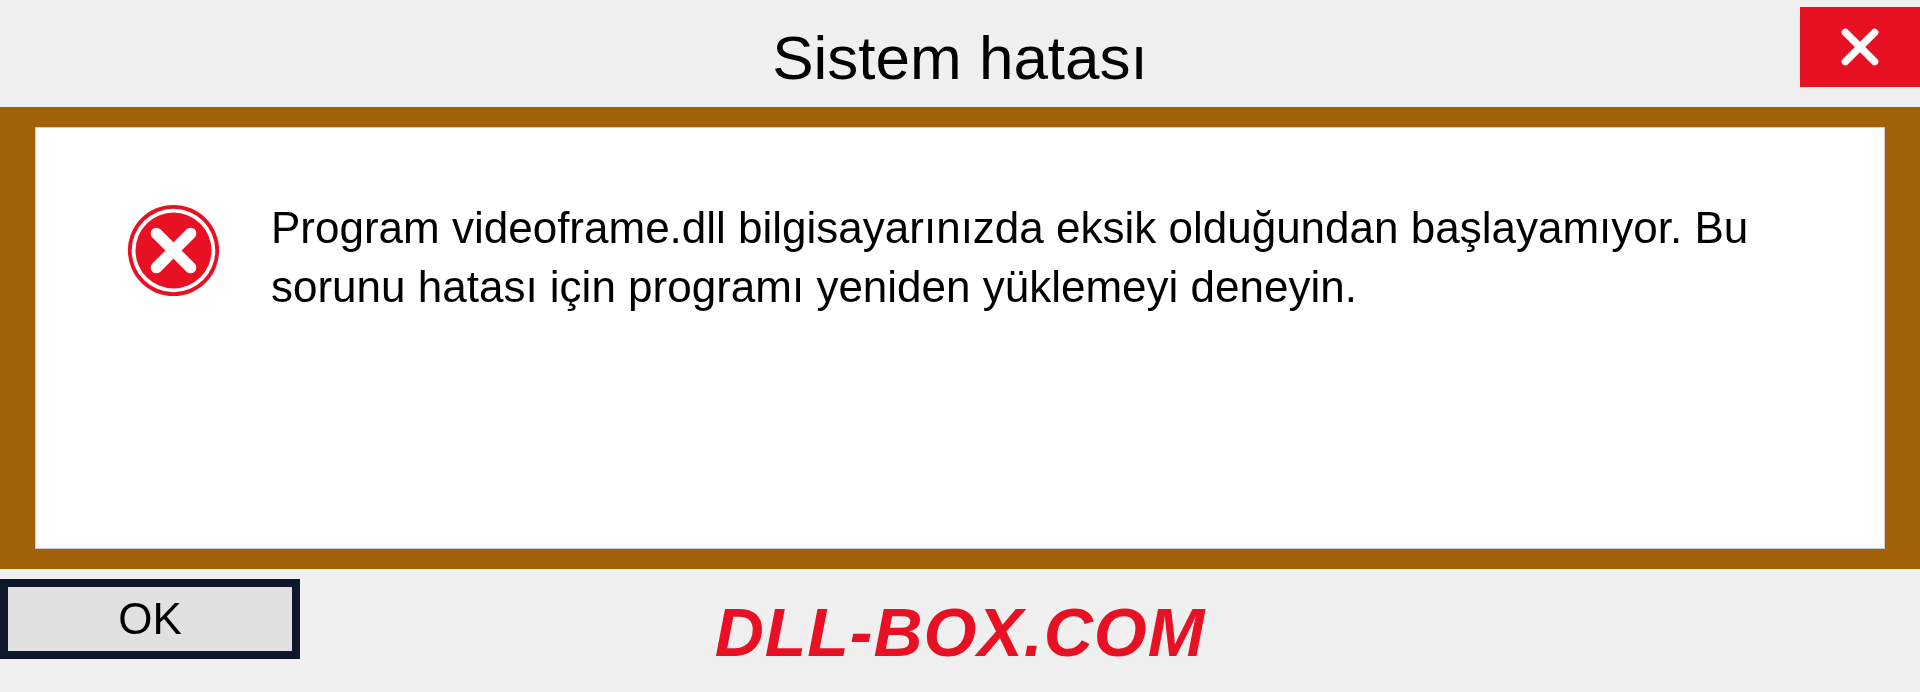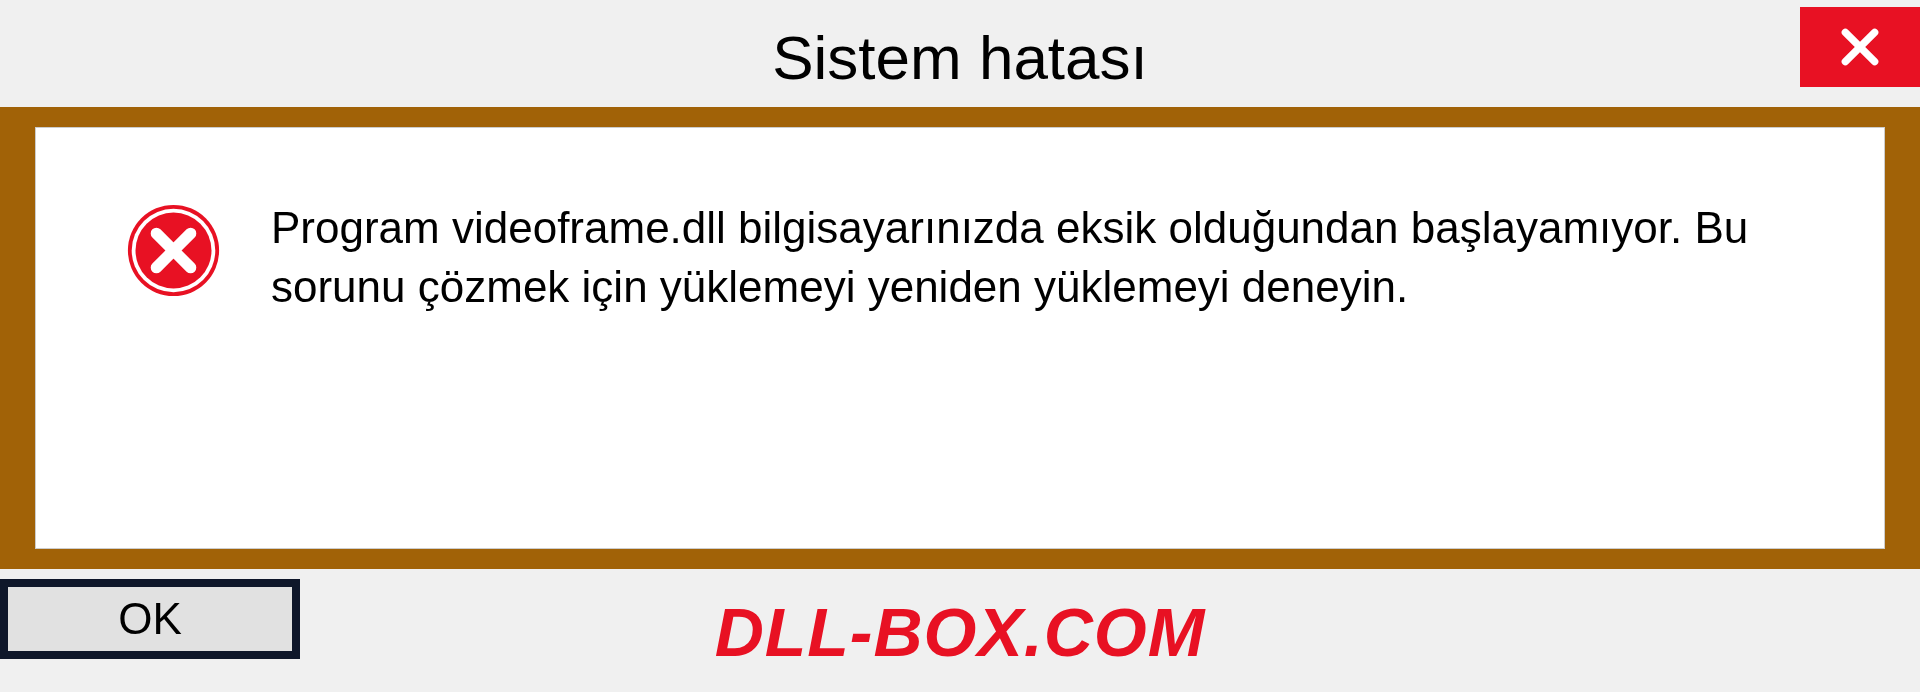--- a/index.html
+++ b/index.html
@@ -126,20 +126,20 @@
 
   <div class="content-panel">
     <div class="error-icon-wrap">
       <svg class="error-icon" viewBox="0 0 100 100">
         <circle cx="50" cy="50" r="48" fill="#e81123"></circle>
         <circle cx="50" cy="50" r="44" fill="#ffffff"></circle>
         <circle cx="50" cy="50" r="40" fill="#e81123"></circle>
         <path d="M32 32 L68 68 M68 32 L32 68" stroke="#ffffff" stroke-width="12" stroke-linecap="round" fill="none"></path>
       </svg>
     </div>
-    <div class="message-text">Program videoframe.dll bilgisayarınızda eksik olduğundan başlayamıyor. Bu sorunu çözmek için yüklemeyi yeniden yüklemeyi deneyin.</div>
+    <div class="message-text">Program videoframe.dll bilgisayarınızda eksik olduğundan başlayamıyor. Bu sorunu hatası için programı yeniden yüklemeyi deneyin.</div>
   </div>
 
   <div class="footer">
     <div class="watermark">DLL-BOX.COM</div>
     <button class="ok-button">OK</button>
   </div>
 </div>
 
 </body></html>

